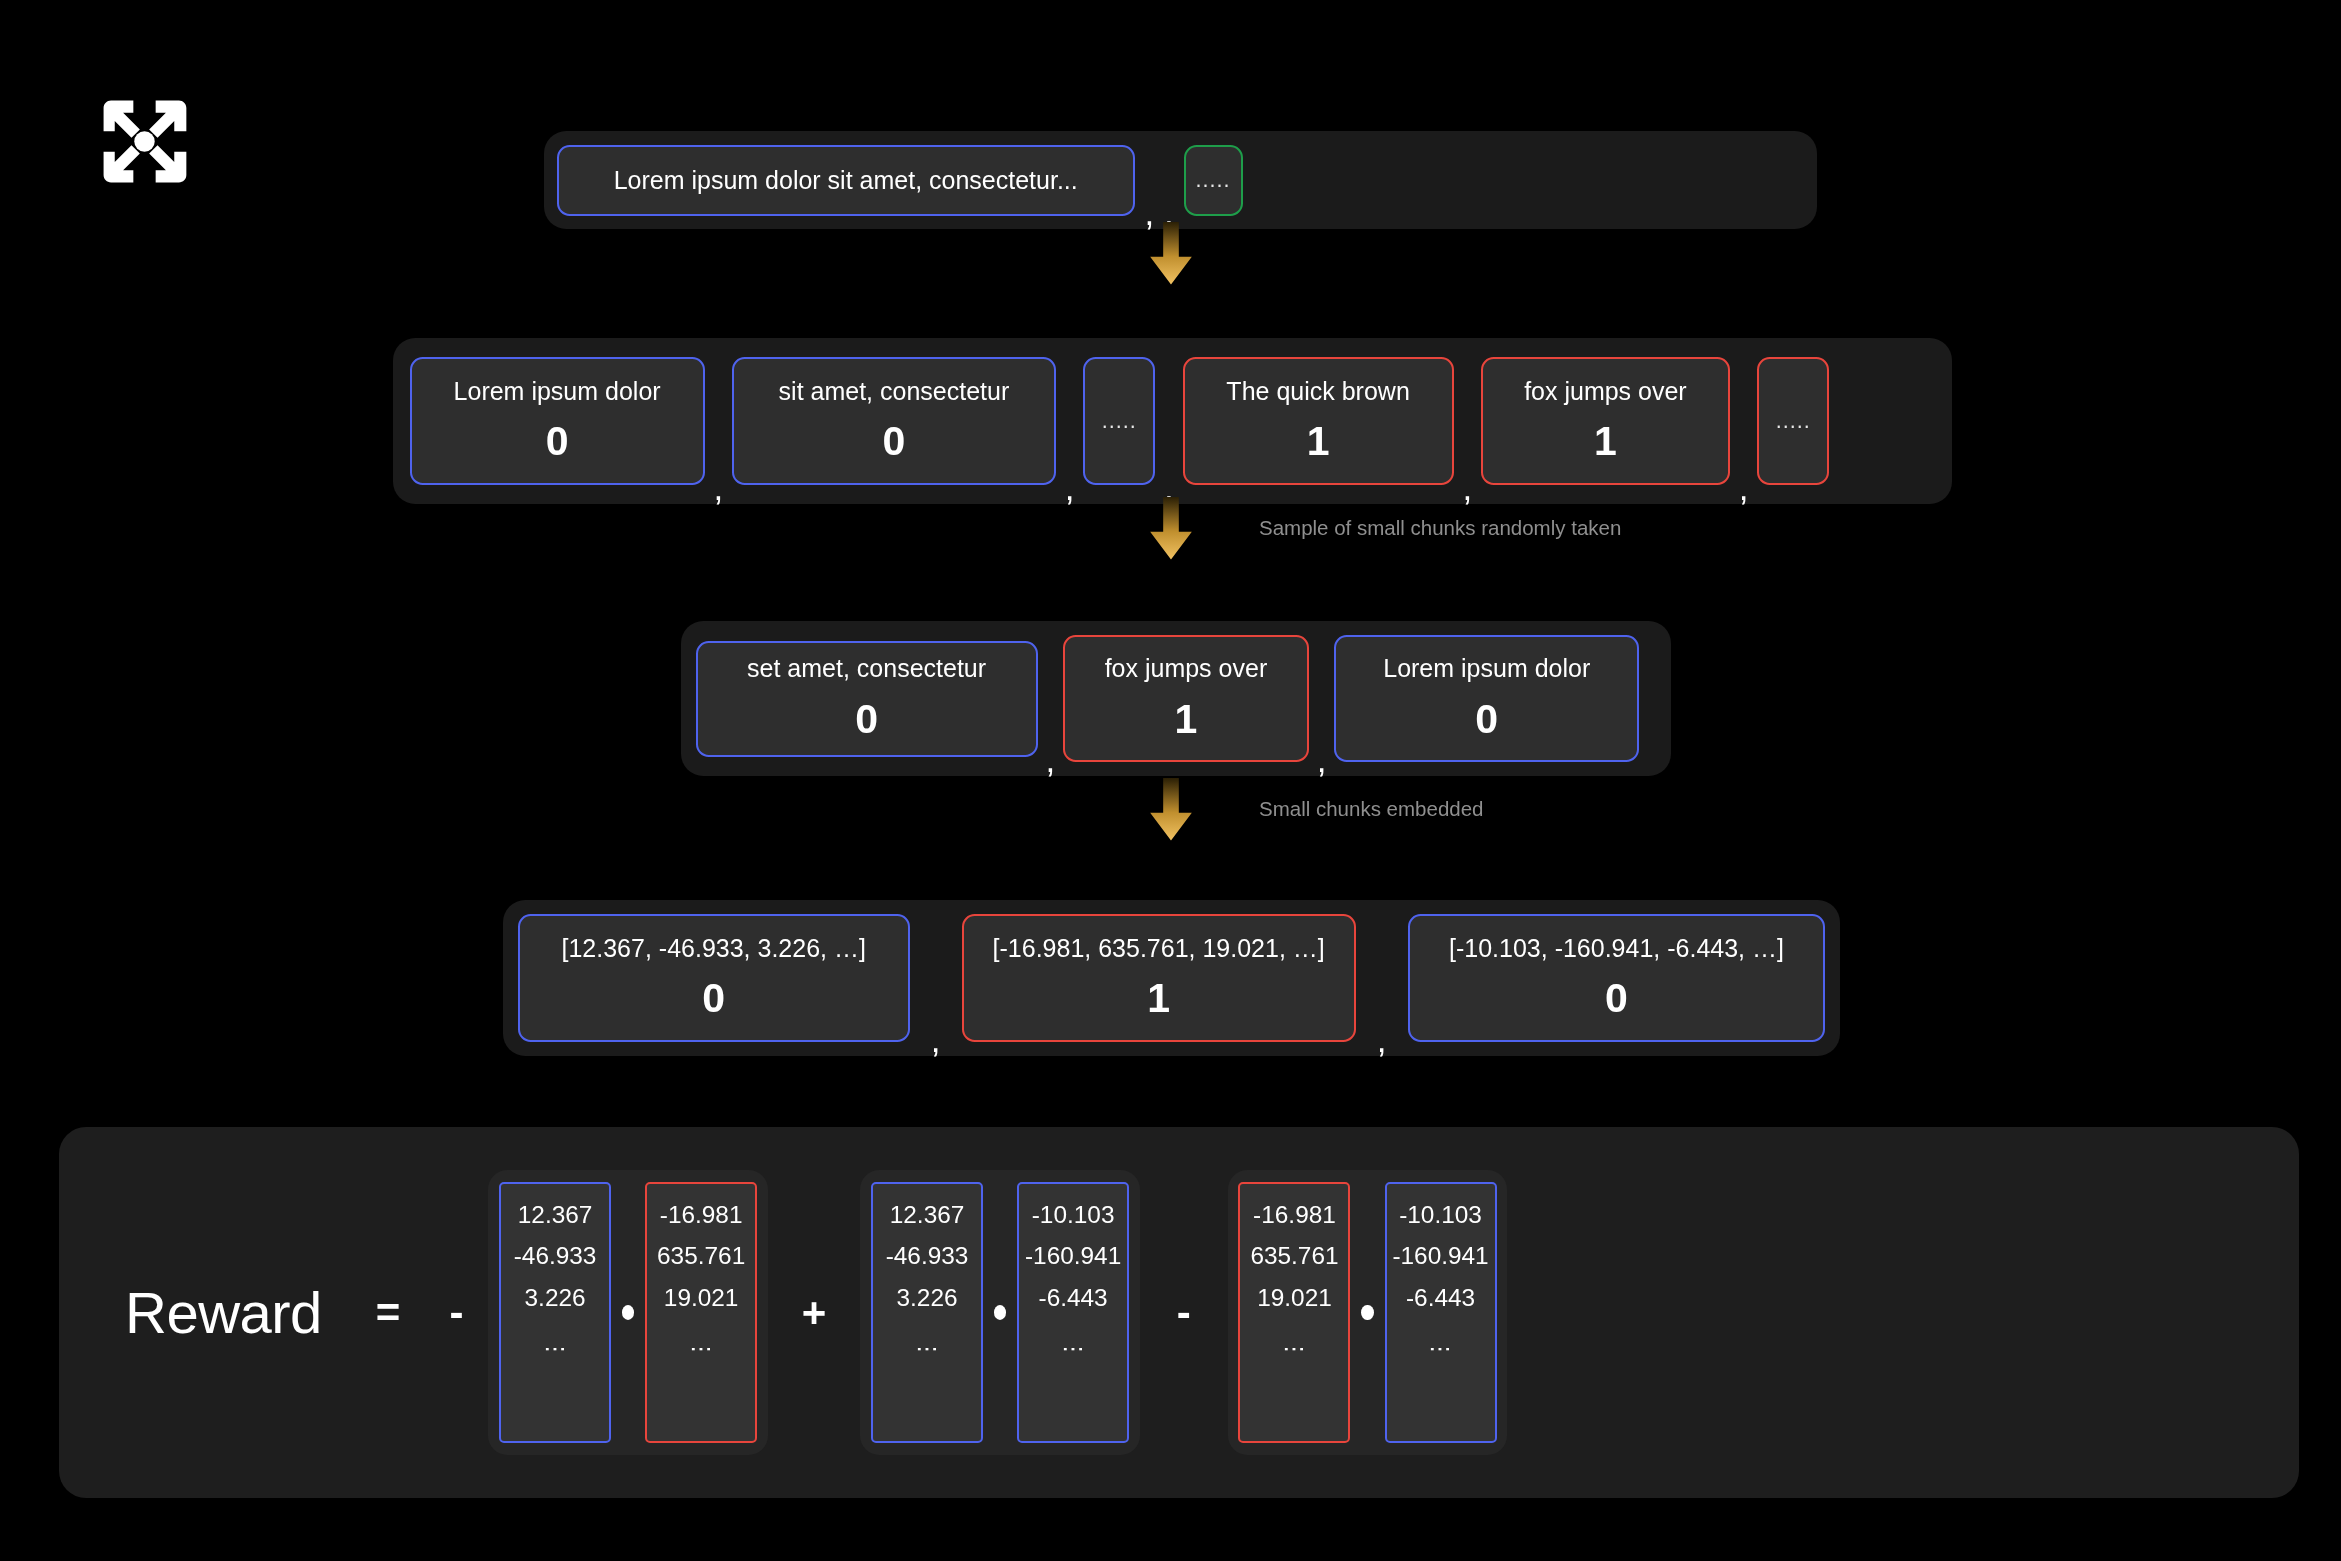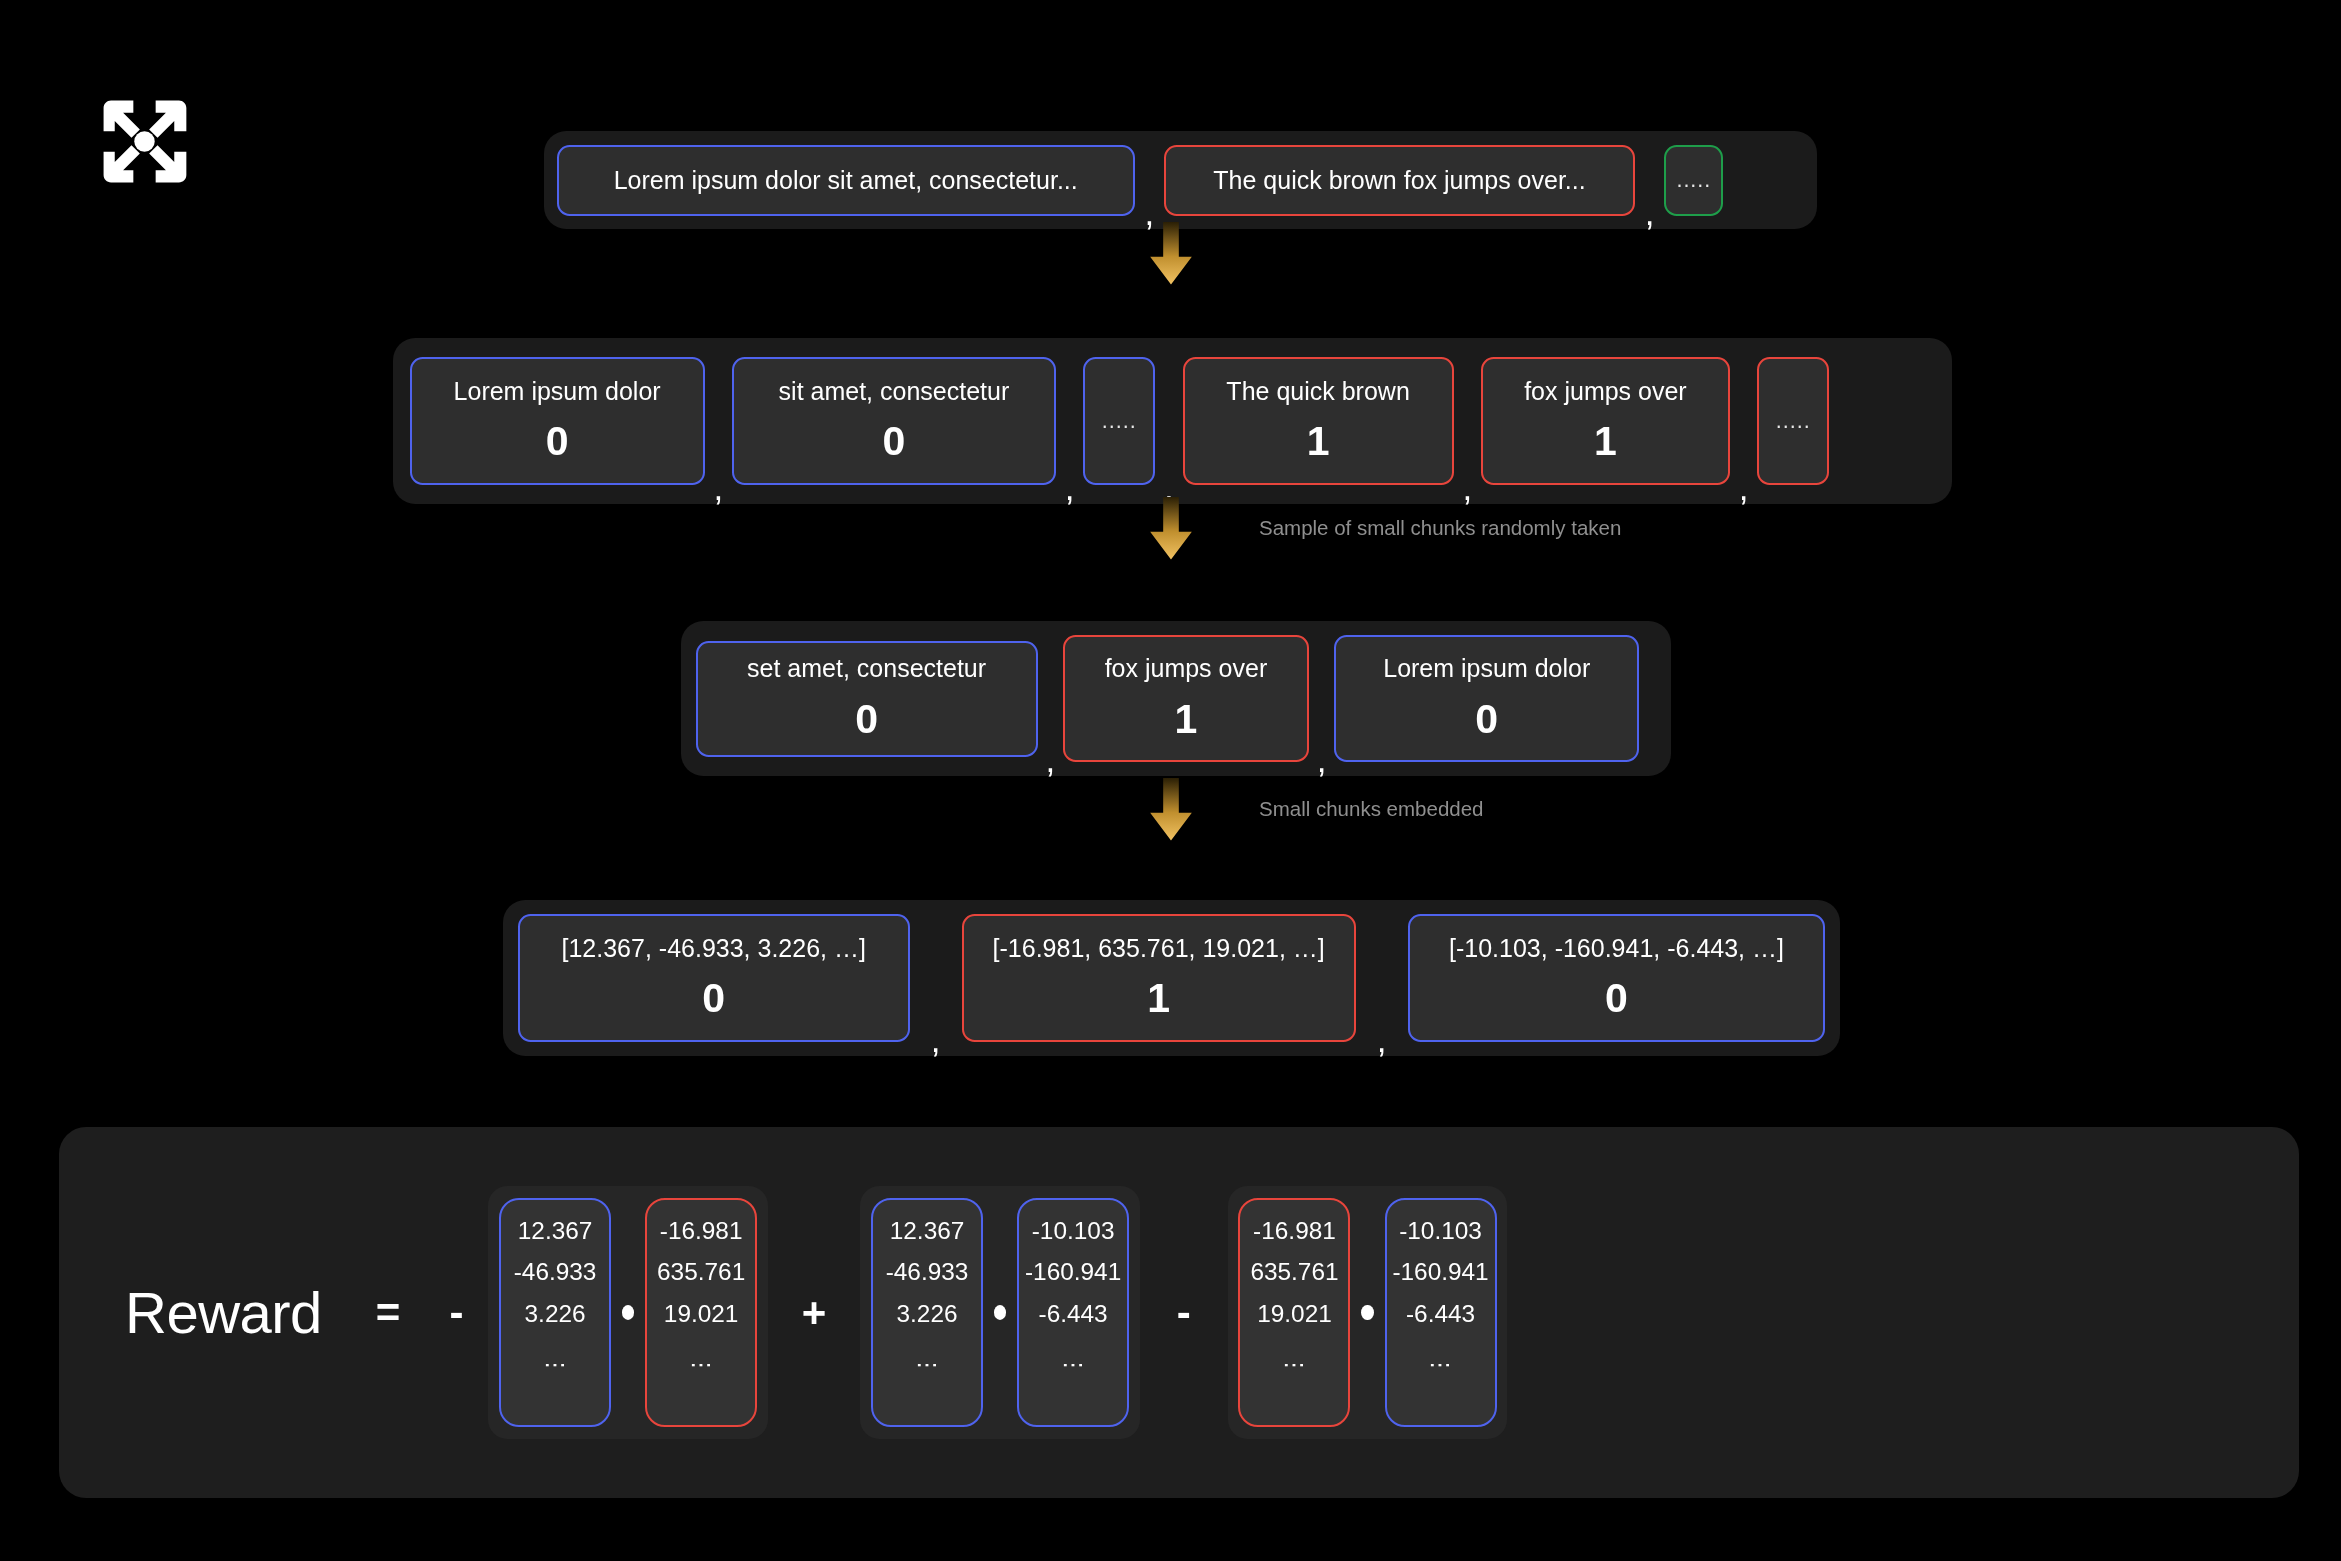--- a/index.html
+++ b/index.html
@@ -86,24 +86,24 @@
   .pair {
     background: #262626;
     border-radius: 19.5px;
     display: flex;
     align-items: center;
     padding: 11.7px 10.7px;
     gap: 10.7px;
   }
   .vec {
     background: #333333;
-    border-radius: 20px;
+    border-radius: 5px;
     border: 2.4px solid #4f63ee;
     width: 112px;
-    height: 229px;
+    height: 261px;
     display: flex;
     flex-direction: column;
     align-items: center;
     justify-content: flex-start;
     padding-top: 16.6px;
     gap: 13.7px;
   }
   .vec.red  { border-color: #e8453c; }
   .vec.blue { border-color: #4f63ee; }
   .vec span { font-size: 24.4px; color: #ffffff; white-space: nowrap; }
@@ -132,23 +132,20 @@
   </div>
 
 
   <div class="band" style="left:544px; top:95px; width:1273px; height:98px; padding:0 12.7px; gap:9.8px;">
 
     <div class="card blue" style="width:578px; height:71px;">
       <span class="card-label">Lorem ipsum dolor sit amet, consectetur...</span>
     </div>
     <span class="comma">,</span>
 
-    <div class="card red" style="width:471px; height:71px;">
-      <span class="card-label">The quick brown fox jumps over...</span>
-    </div>
     <span class="comma">,</span>
 
     <div class="card green" style="width:59px; height:71px;">
       <span class="card-dots">.....</span>
     </div>
   </div>
 
   <div class="arrow" style="left:1144px; top:222px;">
     <svg viewBox="0 0 60 76" width="54" height="66">
       <defs>

